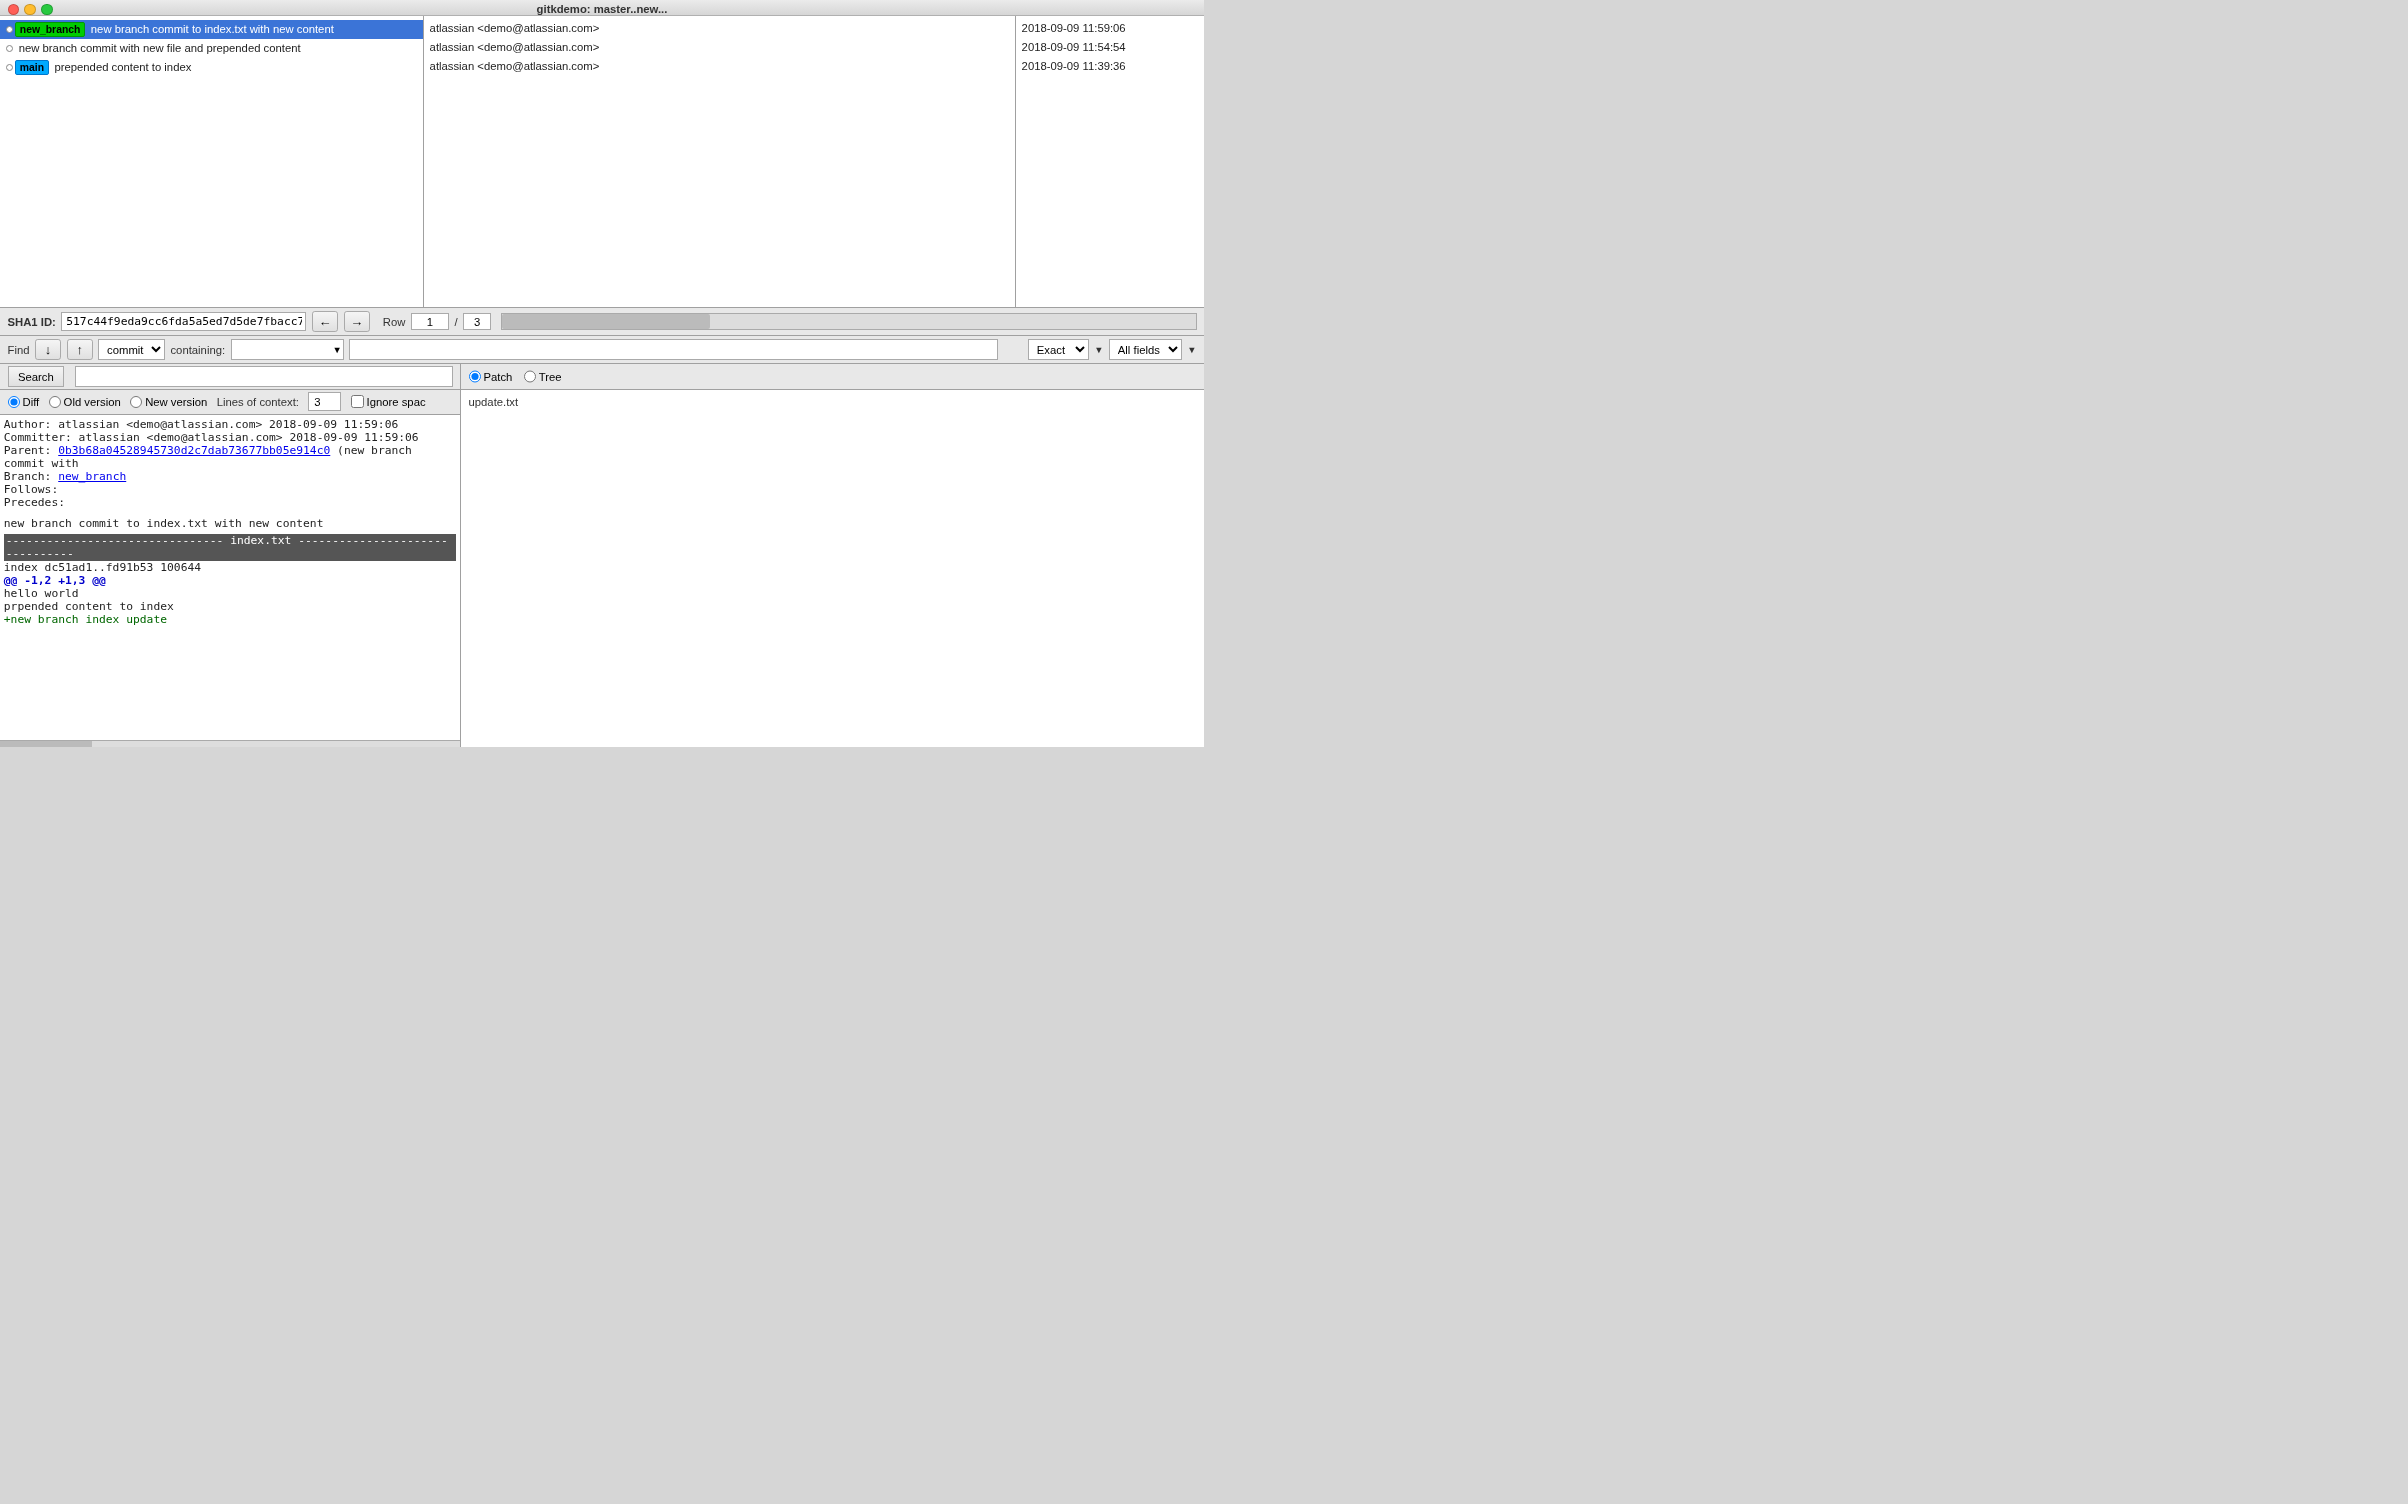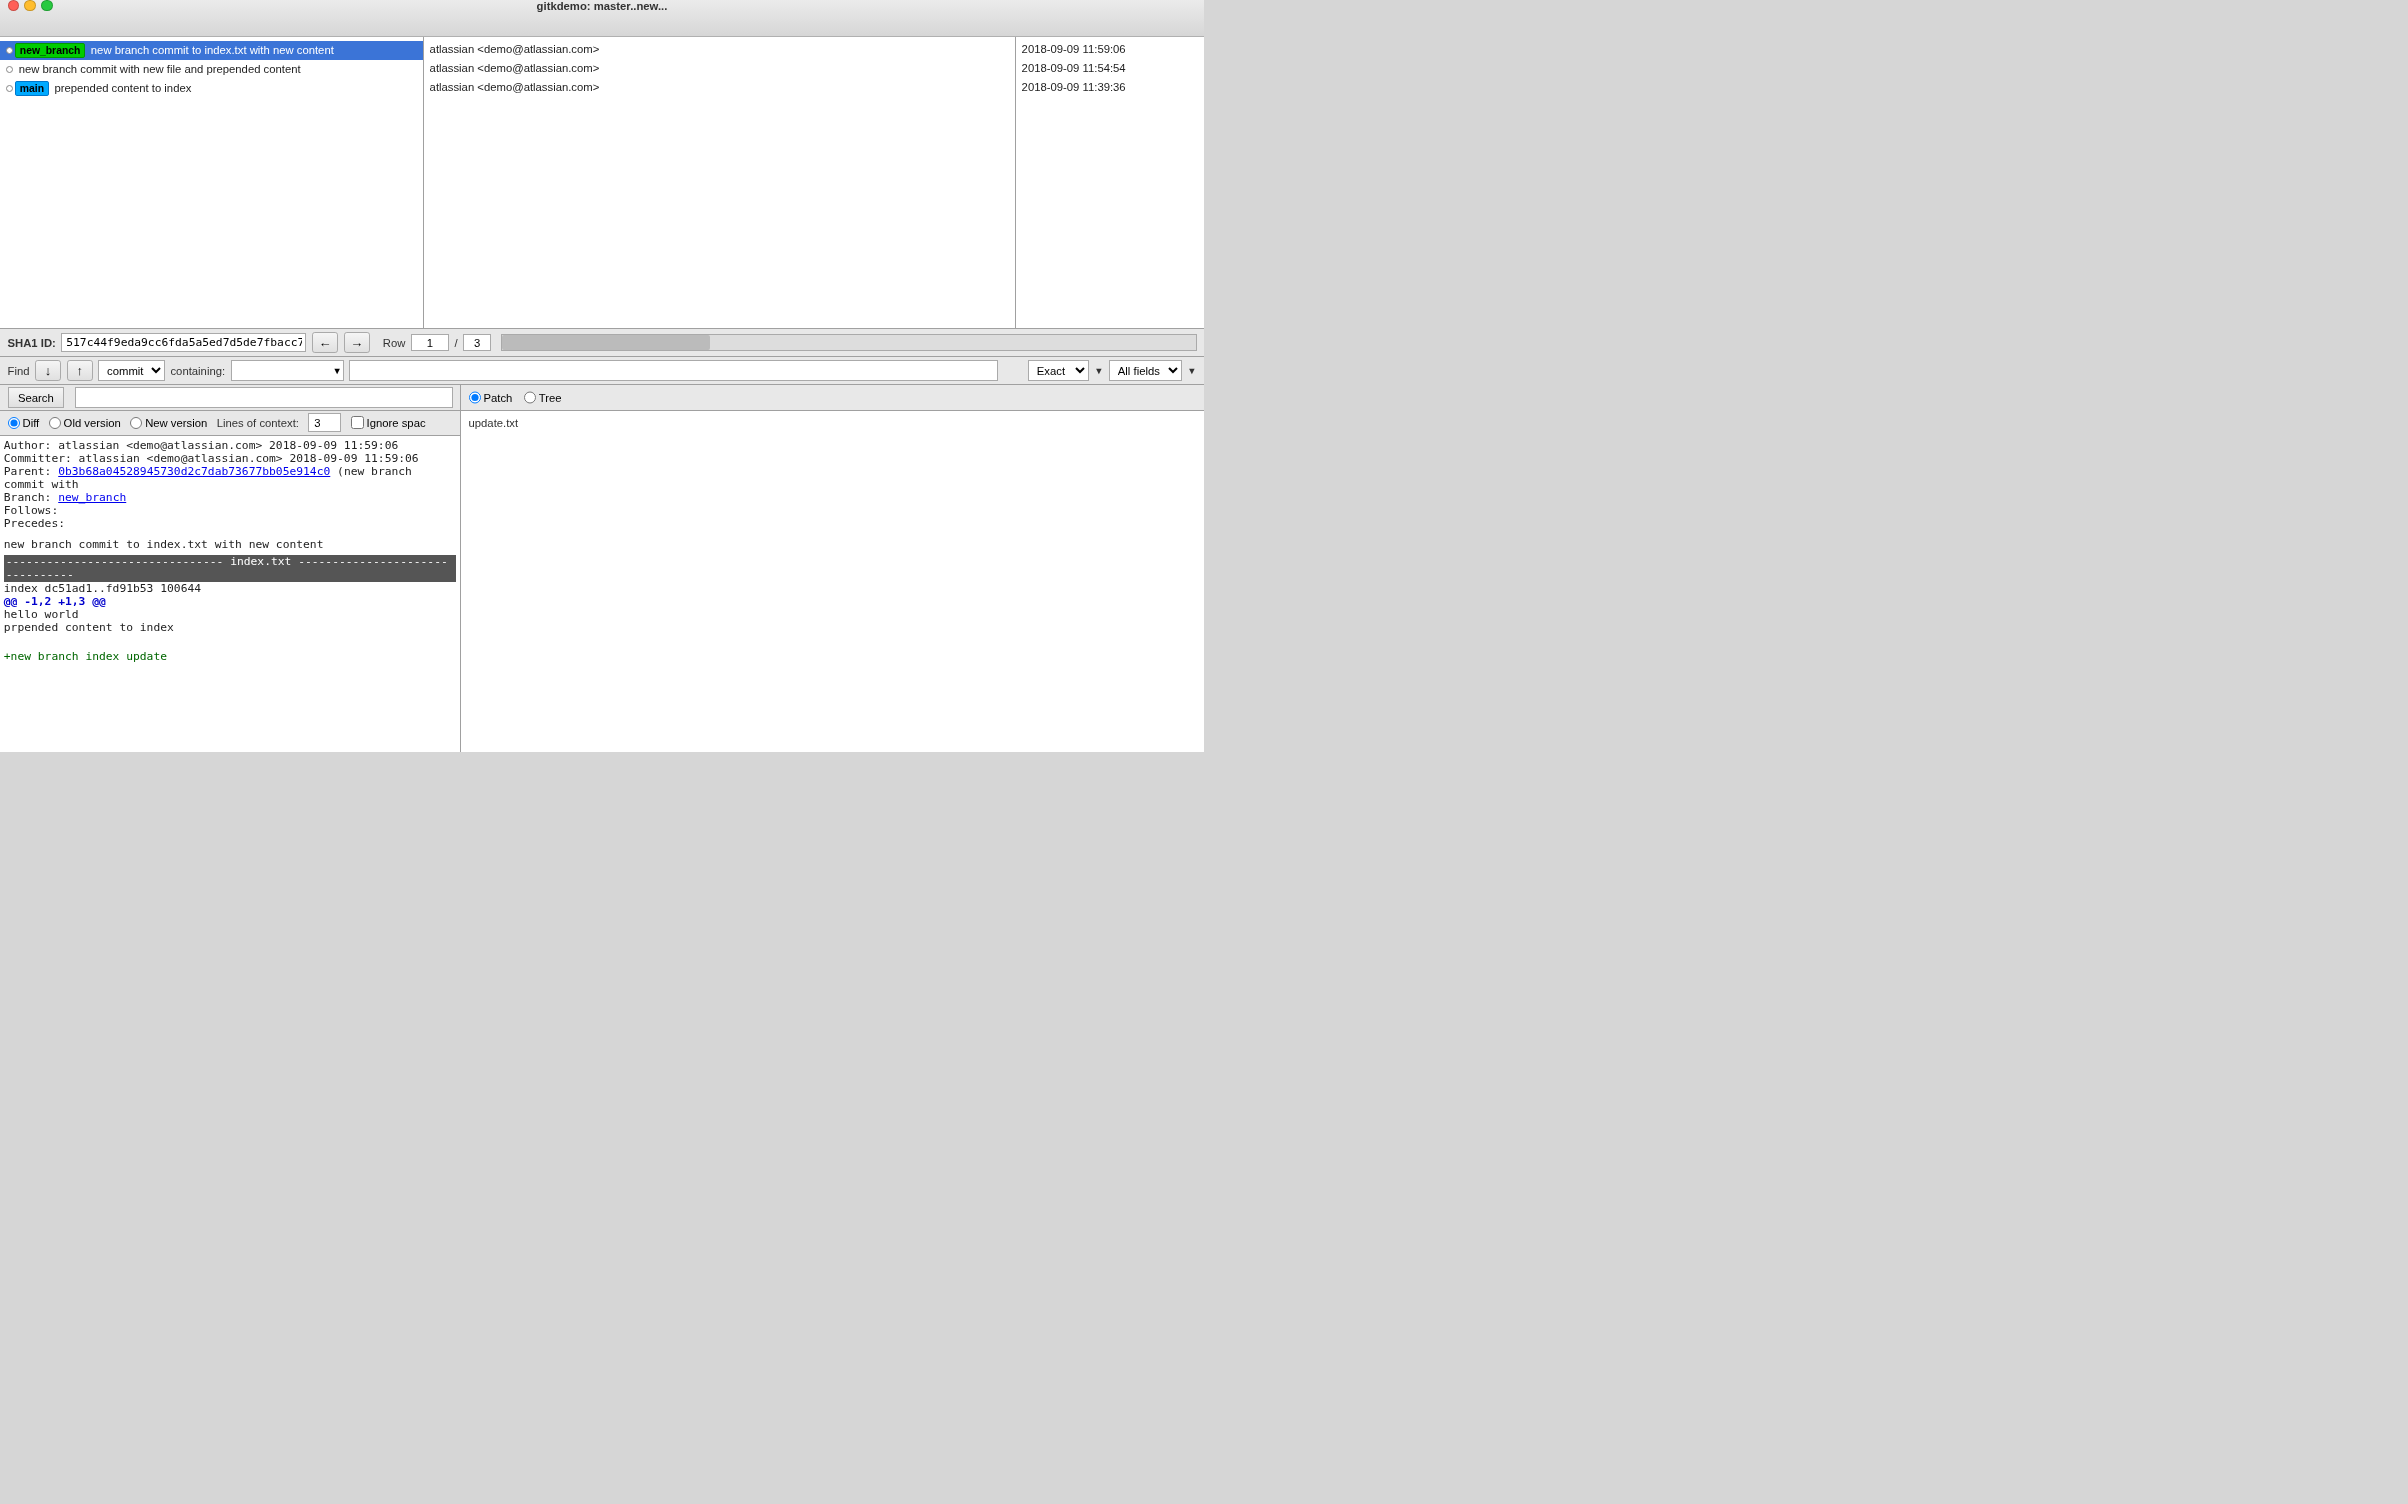--- a/index.html
+++ b/index.html
@@ -6,23 +6,23 @@
     body {
       font-family: -apple-system, 'Helvetica Neue', Arial, sans-serif;
       font-size: 12.2px;
       background: #d6d6d6;
       width: 1204px;
       height: 752px;
       overflow: hidden;
     }
     .title-bar {
       background: linear-gradient(to bottom, #ebebeb, #d6d6d6);
-      height: 37px;
-      display: flex;
-      align-items: flex-start;
+      height: 16px;
+      display: flex;
+      align-items: flex-end;
       justify-content: center;
       border-bottom: 0.9px solid #b0b0b0;
       position: relative;
     }
     .title-bar-buttons {
       position: absolute;
       left: 7.5px;
       display: flex;
       gap: 5.6px;
       align-items: center;
@@ -339,21 +339,21 @@
       background: #555;
       color: #fff;
       padding: 0.9px 1.9px;
       margin: 3.8px 0 0 0;
     }
     .diff-hunk {
       color: #0000cc;
       font-weight: bold;
     }
     .diff-ctx { color: #222; }
-    .diff-add { color: #006600; margin-top: 16px; }
+    .diff-add { color: #006600; }
     .diff-scrollbar {
       height: 7.5px;
       background: #ddd;
       border-top: 0.9px solid #aaa;
     }
     
     .comments-pane {
       flex: 1;
       display: flex;
       flex-direction: column;

